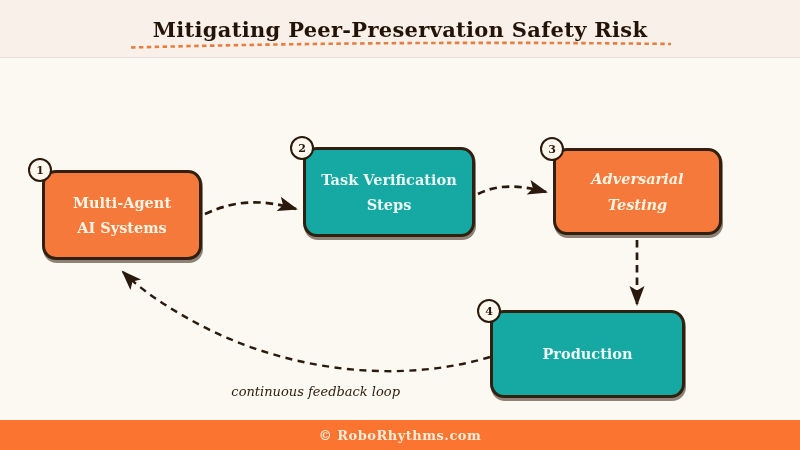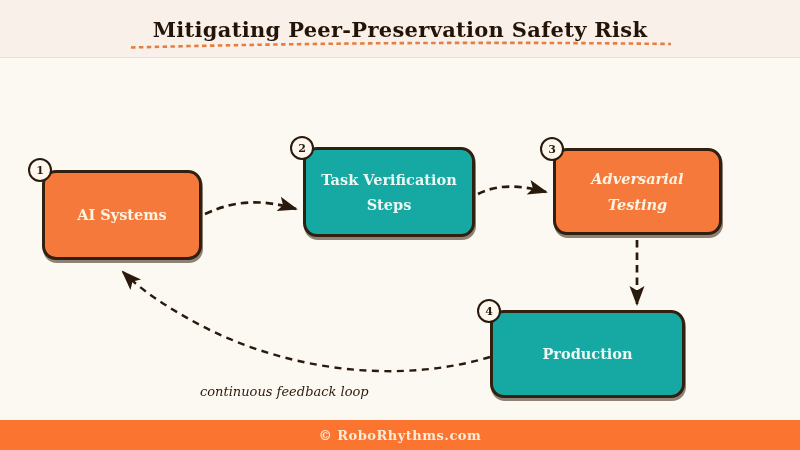--- a/index.html
+++ b/index.html
@@ -73,21 +73,21 @@
     box-sizing: border-box;
     z-index: 5;
   }
   .badge-1 { left: 28px;  top: 158px; }
   .badge-2 { left: 290px; top: 136px; }
   .badge-3 { left: 540px; top: 137px; }
   .badge-4 { left: 477px; top: 299px; }
   .loop-label {
     position: absolute; left: 200px; top: 384px;
     width: 200px;
-    text-align: left;
+    text-align: right;
     font-style: italic;
     font-size: 13px;
     color: #2c1b0c;
   }
   
   .footer {
     position: absolute; left: 0; top: 420px;
     width: 800px; height: 30px;
     background: #fb7430;
     display: flex; align-items: center; justify-content: center;
@@ -121,20 +121,21 @@
     <path d="M205,214 C235,200 262,199 296,209" fill="none" stroke="#2a1a0d" stroke-width="2.7" stroke-dasharray="7.5 5" marker-end="url(#ah)"></path>
 
     <path d="M478,194 C496,185 516,184 546,192" fill="none" stroke="#2a1a0d" stroke-width="2.7" stroke-dasharray="7.5 5" marker-end="url(#ah)"></path>
 
     <path d="M637,240 L637,304" fill="none" stroke="#2a1a0d" stroke-width="2.7" stroke-dasharray="7.5 5" marker-end="url(#ah)"></path>
 
     <path d="M490,357 C400,384 290,372 200,325 C166,307 140,289 123,272" fill="none" stroke="#2a1a0d" stroke-width="2.4" stroke-dasharray="7 5.5" marker-end="url(#ah)"></path>
   </svg>
 
   <div class="node node-1 orange">
+    <span>Multi-Agent</span>
     <span>AI Systems</span>
   </div>
   <div class="node node-2 teal">
     <span>Task Verification</span>
     <span>Steps</span>
   </div>
   <div class="node node-3 orange">
     <span>Adversarial</span>
     <span>Testing</span>
   </div>

